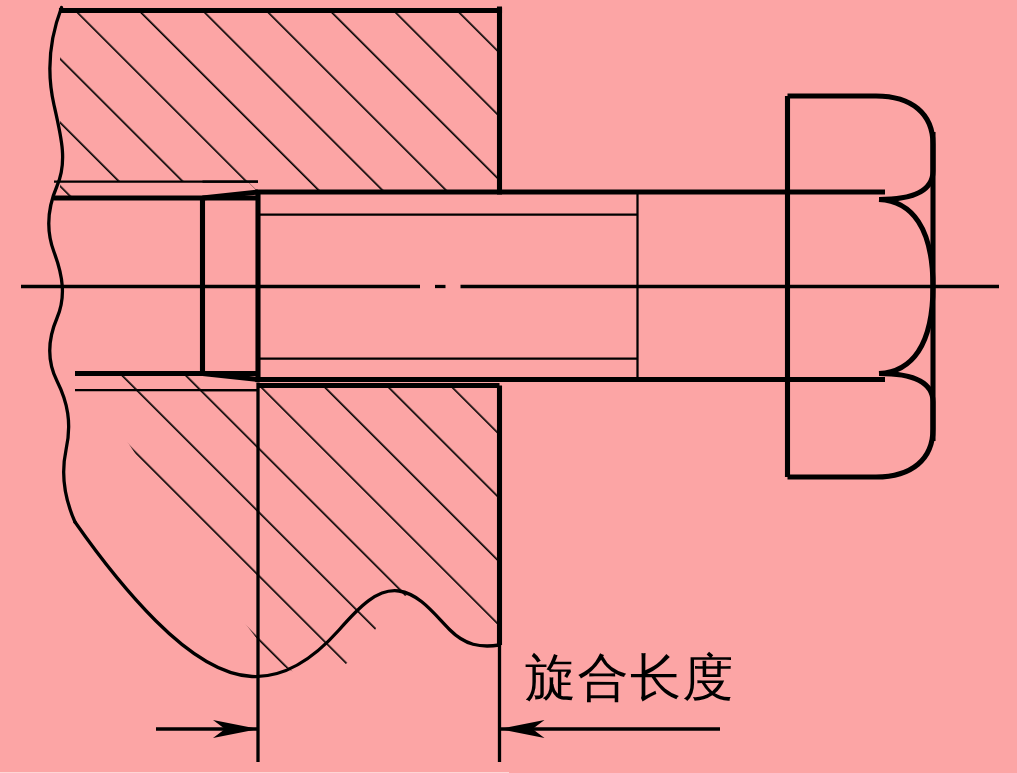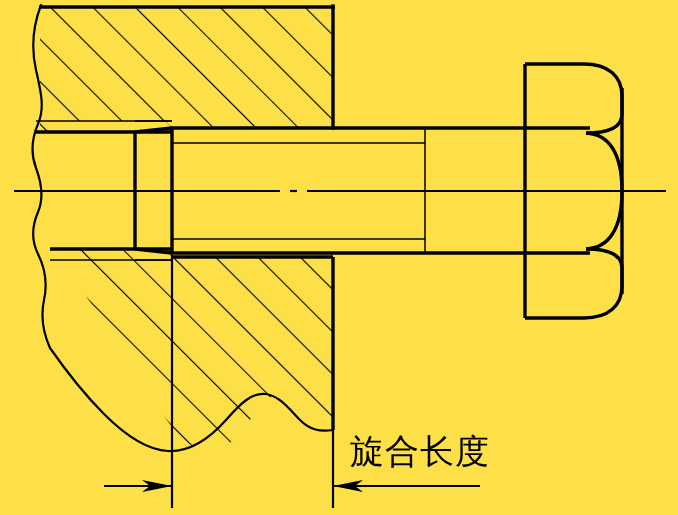--- a/index.html
+++ b/index.html
@@ -1,17 +1,17 @@
 <!DOCTYPE html>
 <html><head>
 <meta charset="utf-8">
 <style>
   html,body{margin:0;padding:0;background:#ffffff;}
   body{font-family:"DejaVu Sans","Liberation Sans",sans-serif;}
-  #stage{position:relative;width:678px;height:515px;background:#fde047;overflow:hidden;}
+  #stage{position:relative;width:678px;height:515px;background:#fca5a5;overflow:hidden;}
   #stage svg{display:block;}
   .dim-text{
     font-family:"DejaVu Sans","Liberation Sans",sans-serif;
     font-size:34px;
     fill:#000000;
     letter-spacing:1px;
   }
 </style>
 </head>
 <body>

